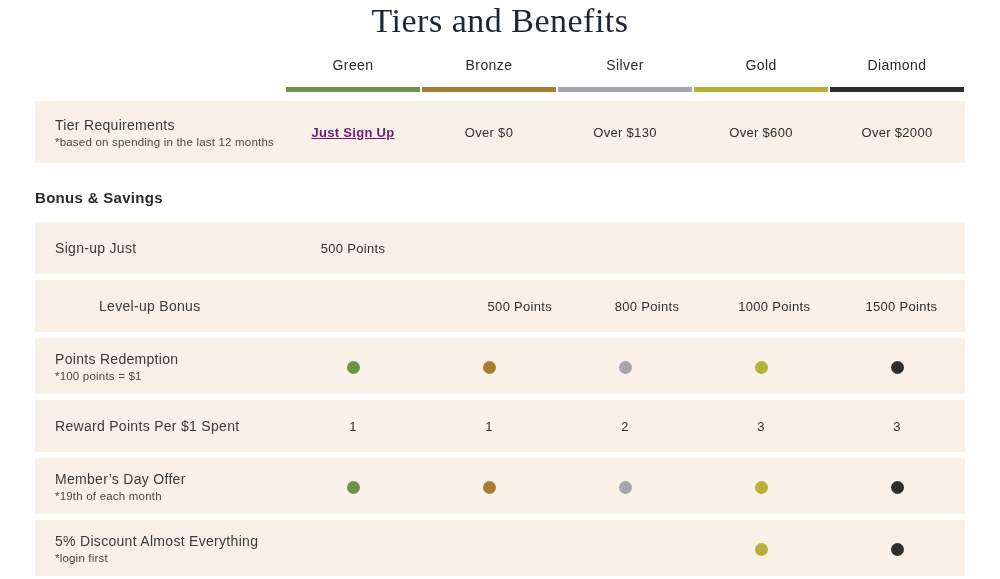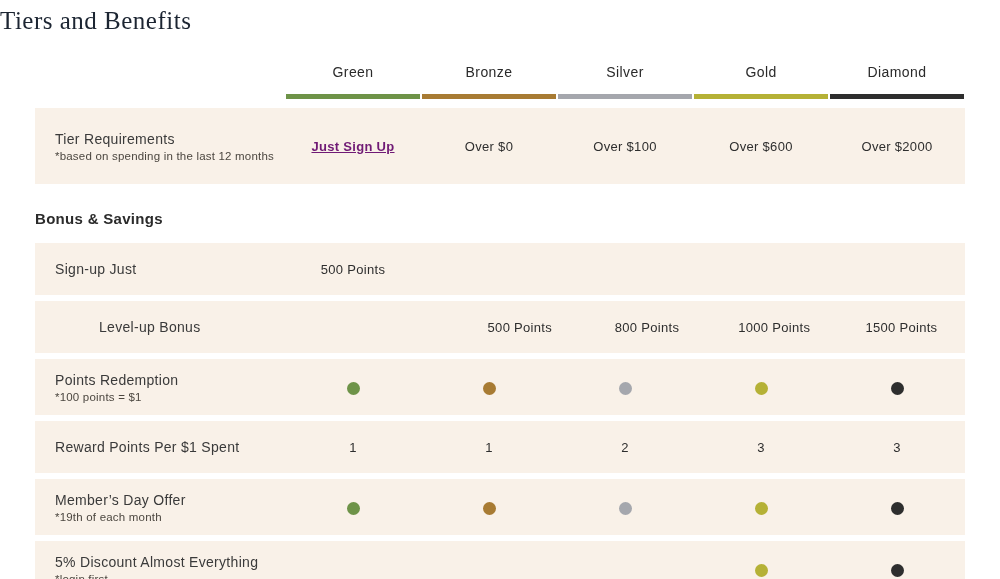--- a/index.html
+++ b/index.html
@@ -8,33 +8,34 @@
   .page {
     position: relative;
     width: 1000px;
     height: 579px;
     background: #ffffff;
     overflow: hidden;
   }
   .page-title {
     font-family: "Liberation Serif", serif;
     font-weight: 400;
-    font-size: 25px;
+    font-size: 34px;
     line-height: 40px;
     color: #1c2532;
+    text-align: center;
     letter-spacing: 0.5px;
     padding-top: 1px;
   }
   .table {
     width: 930px;
     margin-left: 35px;
   }
   .header-row {
     display: flex;
-    margin-top: 23px;
+    margin-top: 16px;
   }
   .label-col {
     width: 250px;
     flex: 0 0 250px;
   }
   .tier-col {
     flex: 1 1 0;
     text-align: center;
   }
   .tier-name {
@@ -48,21 +49,21 @@
     margin: 14px 1px 0 1px;
   }
   .benefit-row {
     display: flex;
     align-items: center;
     background: #f9f1e8;
     height: 52px;
     margin-top: 6px;
   }
   .benefit-row.tall { height: 56px; }
-  .benefit-row.first { height: 76px; margin-top: 9px; }
+  .benefit-row.first { height: 62px; margin-top: 9px; }
   .row-label-cell {
     width: 250px;
     flex: 0 0 250px;
     padding-left: 20px;
   }
   .row-label {
     font-size: 14px;
     color: #3a3a3a;
     letter-spacing: 0.3px;
   }
@@ -133,21 +134,21 @@
       </div>
     <div id="table-body">
 
     <div class="benefit-row tall first" style="background: rgb(249, 241, 232);">
           <div class="row-label-cell">
             <div class="row-label">Tier Requirements</div>
             <div class="row-sublabel">*based on spending in the last 12 months</div>
           </div>
           <div class="tier-cell"><span class="cell-link">Just Sign Up</span></div>
           <div class="tier-cell"><span>Over $0</span></div>
-          <div class="tier-cell"><span>Over $100</span></div>
+          <div class="tier-cell"><span>Over $130</span></div>
           <div class="tier-cell"><span>Over $600</span></div>
           <div class="tier-cell"><span>Over $2000</span></div>
         </div>
         <div class="section-heading">Bonus &amp; Savings</div>
         <div class="benefit-row" style="background: rgb(249, 241, 232);">
           <div class="row-label-cell">
             <div class="row-label">Sign-up Just</div>
           </div>
           <div class="tier-cell"><span>500 Points</span></div>
           <div class="tier-cell"></div>

